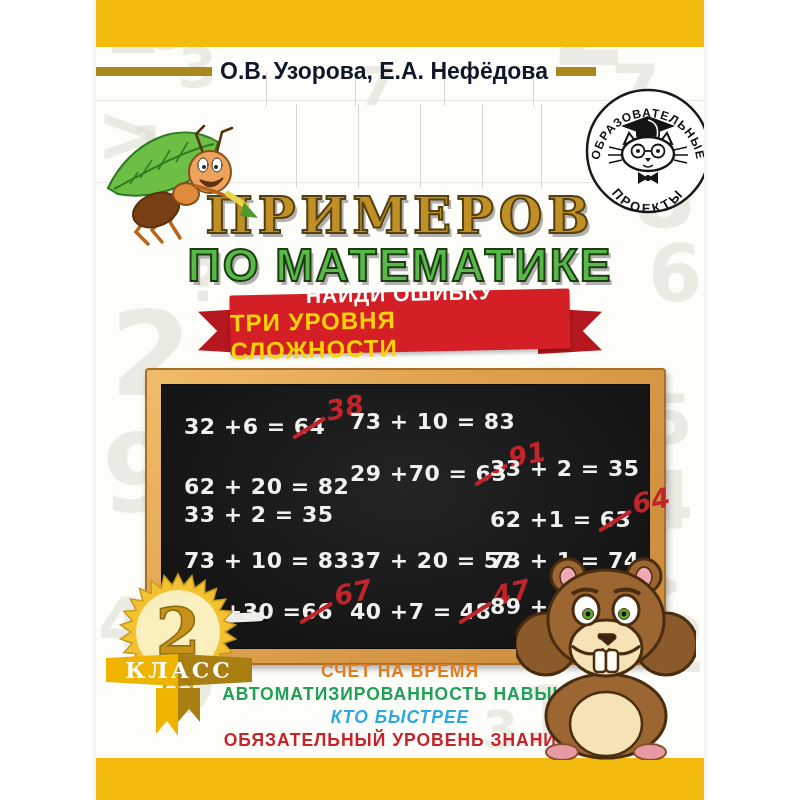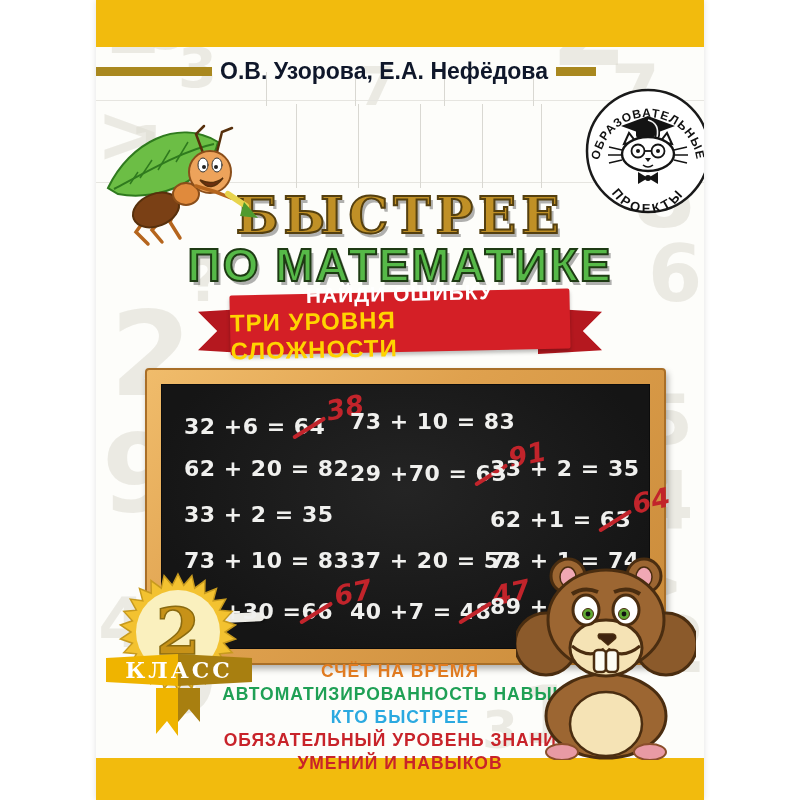--- a/index.html
+++ b/index.html
@@ -118,57 +118,56 @@
 
     <div class="band top"></div>
     <div class="band bottom"></div>
 
     <div class="author-row">
       <div class="author-bar left"></div>
       <div class="author-text">О.В. Узорова, Е.А. Нефёдова</div>
       <div class="author-bar right"></div>
     </div>
 
-    <div class="title-line2">БЫСТРЕЕ</div>
+    <div class="title-line2">ПРИМЕРОВ</div>
     <div class="title-line3">ПО МАТЕМАТИКЕ</div>
 
     <div class="ribbon">
       <div class="ribbon-flap left"></div>
       <div class="ribbon-flap right"></div>
       <div class="ribbon-main">
         <div class="ribbon-line1">НАЙДИ ОШИБКУ</div>
         <div class="ribbon-line2">ТРИ УРОВНЯ СЛОЖНОСТИ</div>
       </div>
     </div>
 
     <div class="board">
       <div class="board-surface" id="board-cells">
         <div class="chalk"></div>
       <div class="cell" style="left: 22px; top: 24px;"><span>32 +6 = </span><span class="ans wrong">64</span><span class="fix">38</span></div>
-          <div class="cell" style="left: 22px; top: 71px;"><span>62 + 20 = 82</span></div>
+          <div class="cell" style="left: 22px; top: 89px;"><span>62 + 20 = 82</span></div>
           <div class="cell" style="left: 22px; top: 117px;"><span>33 + 2 = 35</span></div>
           <div class="cell" style="left: 22px; top: 163px;"><span>73 + 10 = 83</span></div>
           <div class="cell" style="left: 22px; top: 209px;"><span>37 +30 =</span><span class="ans wrong">66</span><span class="fix">67</span></div>
           <div class="cell" style="left: 188px; top: 24px;"><span>73 + 10 = 83</span></div>
           <div class="cell" style="left: 188px; top: 71px;"><span>29 +70 = </span><span class="ans wrong">63</span><span class="fix">91</span></div>
           <div class="cell" style="left: 188px; top: 163px;"><span>37 + 20 = 57</span></div>
           <div class="cell" style="left: 188px; top: 209px;"><span>40 +7 = </span><span class="ans wrong">48</span><span class="fix">47</span></div>
           <div class="cell" style="left: 328px; top: 71px;"><span>33 + 2 = 35</span></div>
           <div class="cell" style="left: 328px; top: 117px;"><span>62 +1 = </span><span class="ans wrong">63</span><span class="fix">64</span></div>
           <div class="cell" style="left: 328px; top: 163px;"><span>73 + 1 = 74</span></div>
           <div class="cell" style="left: 328px; top: 209px;"><span>89 +</span></div>
         </div>
     </div>
 
     <div class="slogans" id="slogans">
       <div style="color: rgb(224, 123, 32);">СЧЁТ НА ВРЕМЯ</div>
       <div style="color: rgb(31, 160, 85);">АВТОМАТИЗИРОВАННОСТЬ НАВЫКА</div>
-      <div style="color: rgb(43, 169, 224);">КТО БЫСТРЕЕ</div>
+      <div style="color: rgb(43, 169, 224); font-style: italic;">КТО БЫСТРЕЕ</div>
       <div style="color: rgb(200, 35, 42);">ОБЯЗАТЕЛЬНЫЙ УРОВЕНЬ ЗНАНИЙ,</div>
-      <div style="color: rgb(200, 35, 42);">УМЕНИЙ И НАВЫКОВ</div>
     </div>
 
     <svg class="badge" viewBox="0 0 152 180">
       <polygon id="star-polygon" fill="#F3C230" stroke="#C79A1E" stroke-width="1.5" points="72.0,4.0 77.7,15.3 85.9,5.7 88.7,18.1 99.0,10.6 98.7,23.3 110.5,18.6 107.2,30.8 119.7,29.1 113.6,40.2 126.2,41.4 117.6,50.8 129.6,55.0 119.0,62.0 129.6,69.0 117.6,73.2 126.2,82.6 113.6,83.8 119.7,94.9 107.2,93.2 110.5,105.4 98.7,100.7 99.0,113.4 88.7,105.9 85.9,118.3 77.7,108.7 72.0,120.0 66.3,108.7 58.1,118.3 55.3,105.9 45.0,113.4 45.3,100.7 33.5,105.4 36.8,93.2 24.3,94.9 30.4,83.8 17.8,82.6 26.4,73.2 14.4,69.0 25.0,62.0 14.4,55.0 26.4,50.8 17.8,41.4 30.4,40.2 24.3,29.1 36.8,30.8 33.5,18.6 45.3,23.3 45.0,10.6 55.3,18.1 58.1,5.7 66.3,15.3"></polygon>
       <circle cx="72" cy="62" r="42" fill="#FAF0BE"></circle>
       <polygon points="50,118 72,118 72,166 61,151 50,164" fill="#EFB400"></polygon>
       <polygon points="72,118 94,118 94,152 83,139 72,152" fill="#A87F10"></polygon>
       <text x="72" y="84" text-anchor="middle" font-family="DejaVu Serif, serif" font-weight="bold" font-size="64" fill="#C79218" stroke="#8a6a10" stroke-width="1.5">2</text>
       <polygon points="0,88 72,84 72,116 0,112" fill="#EFB400"></polygon>
       <polygon points="72,84 146,88 146,112 72,116" fill="#A87F10"></polygon>

